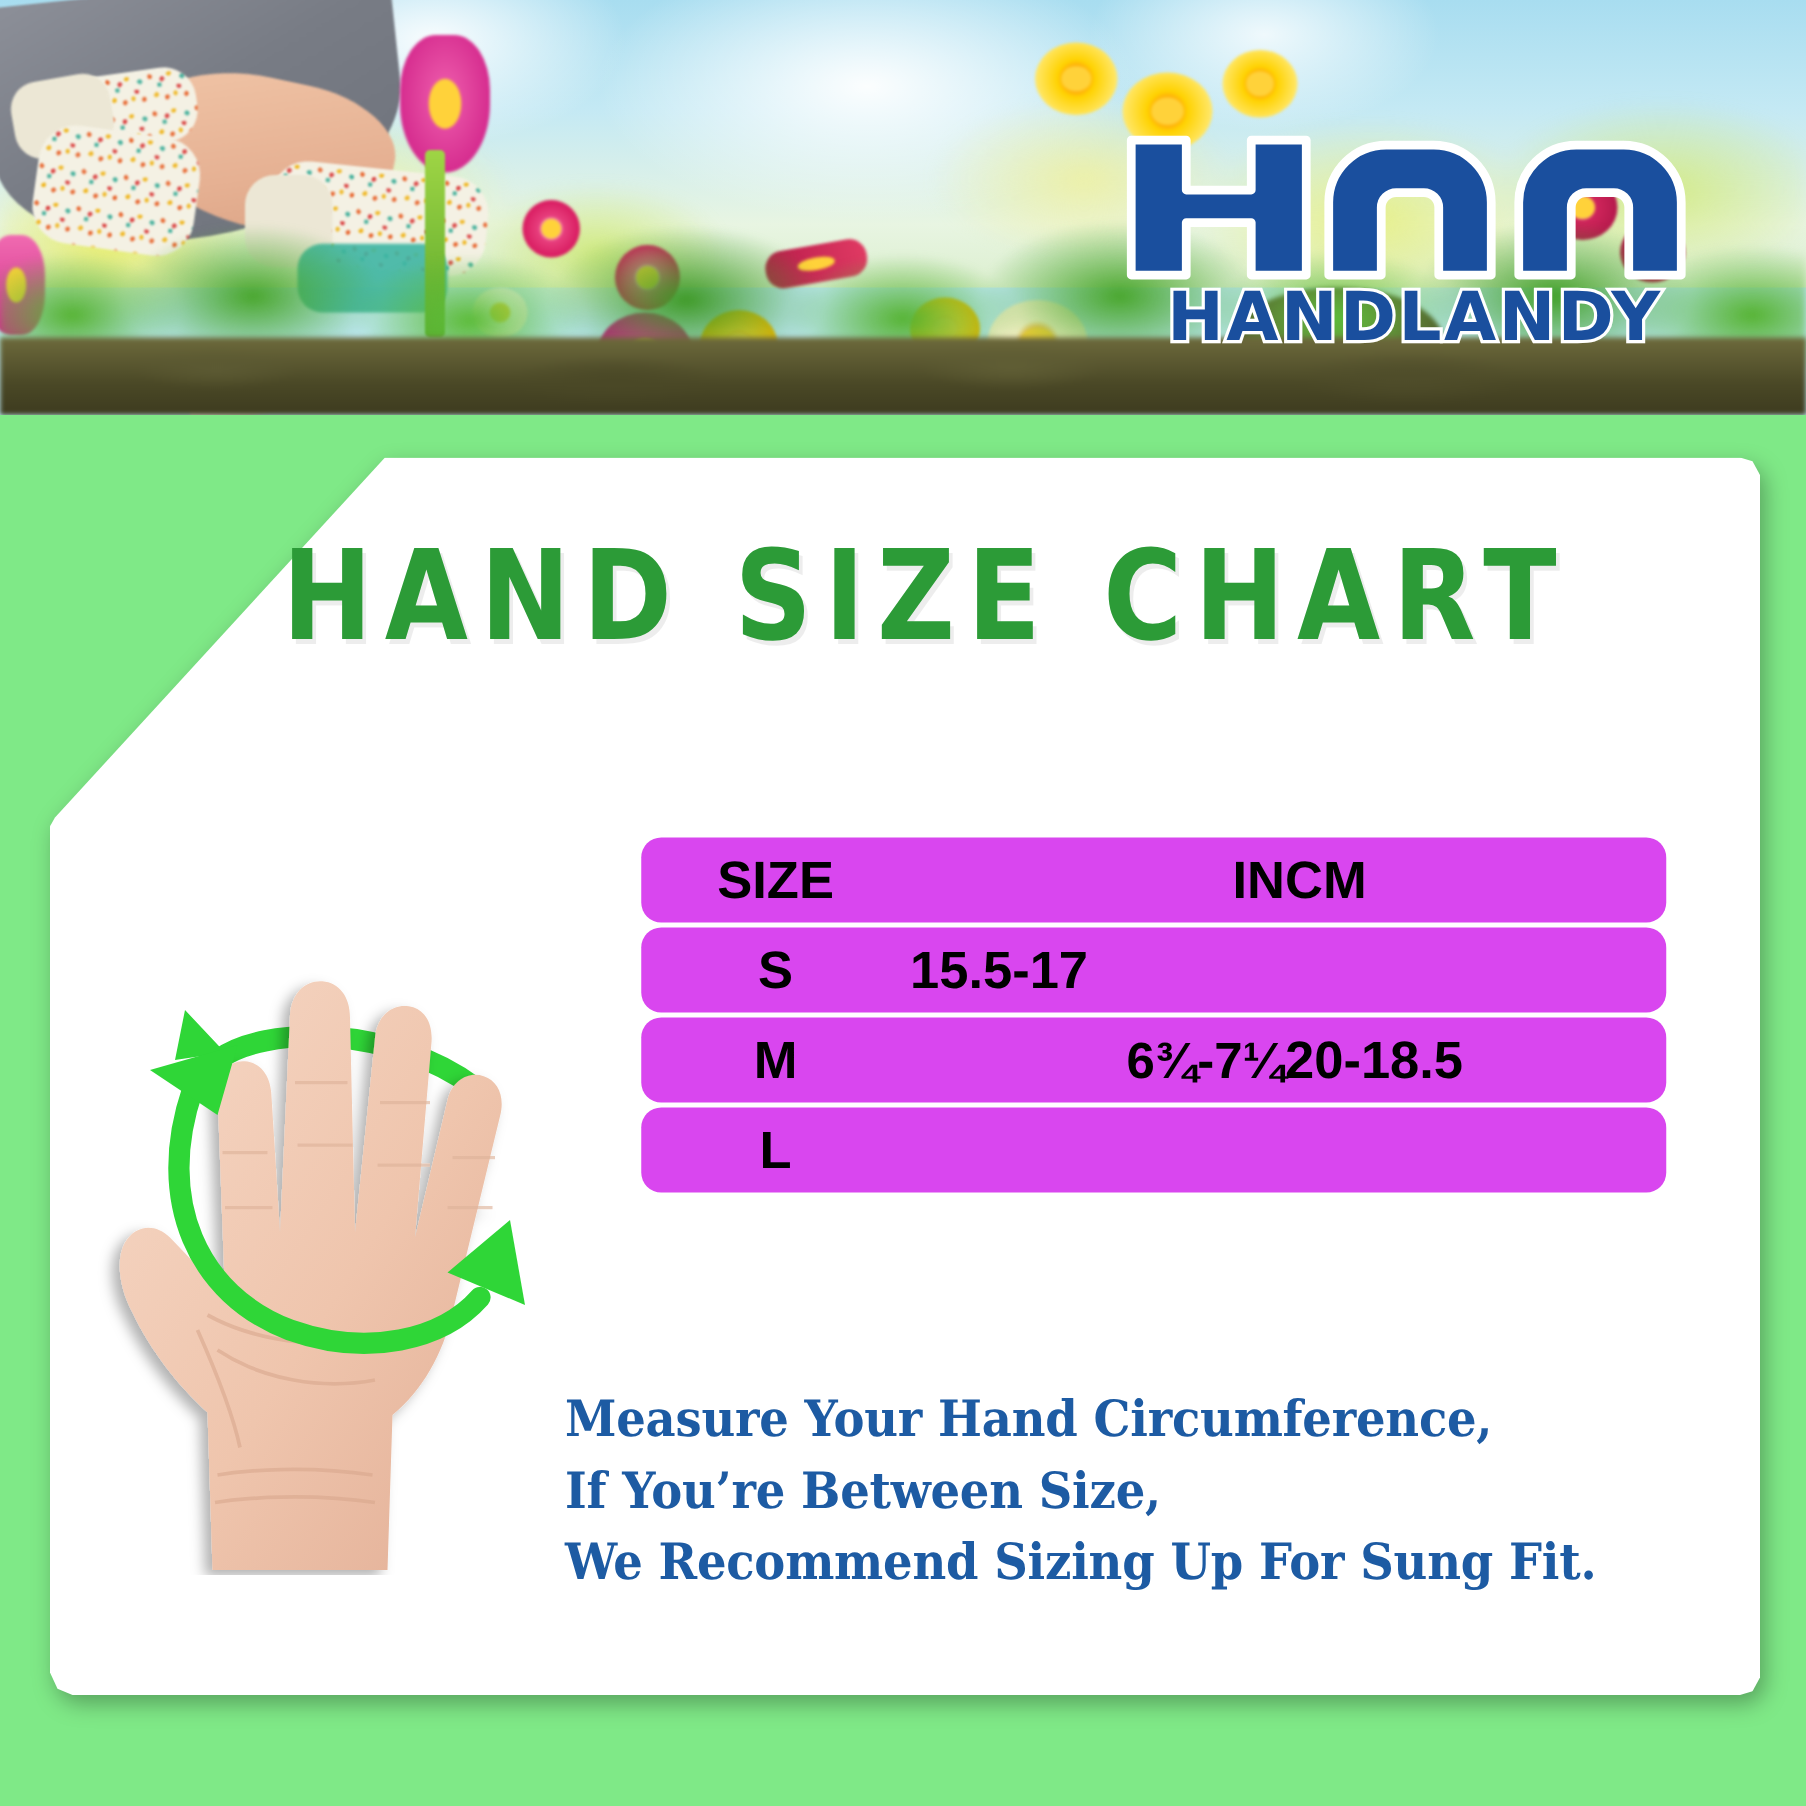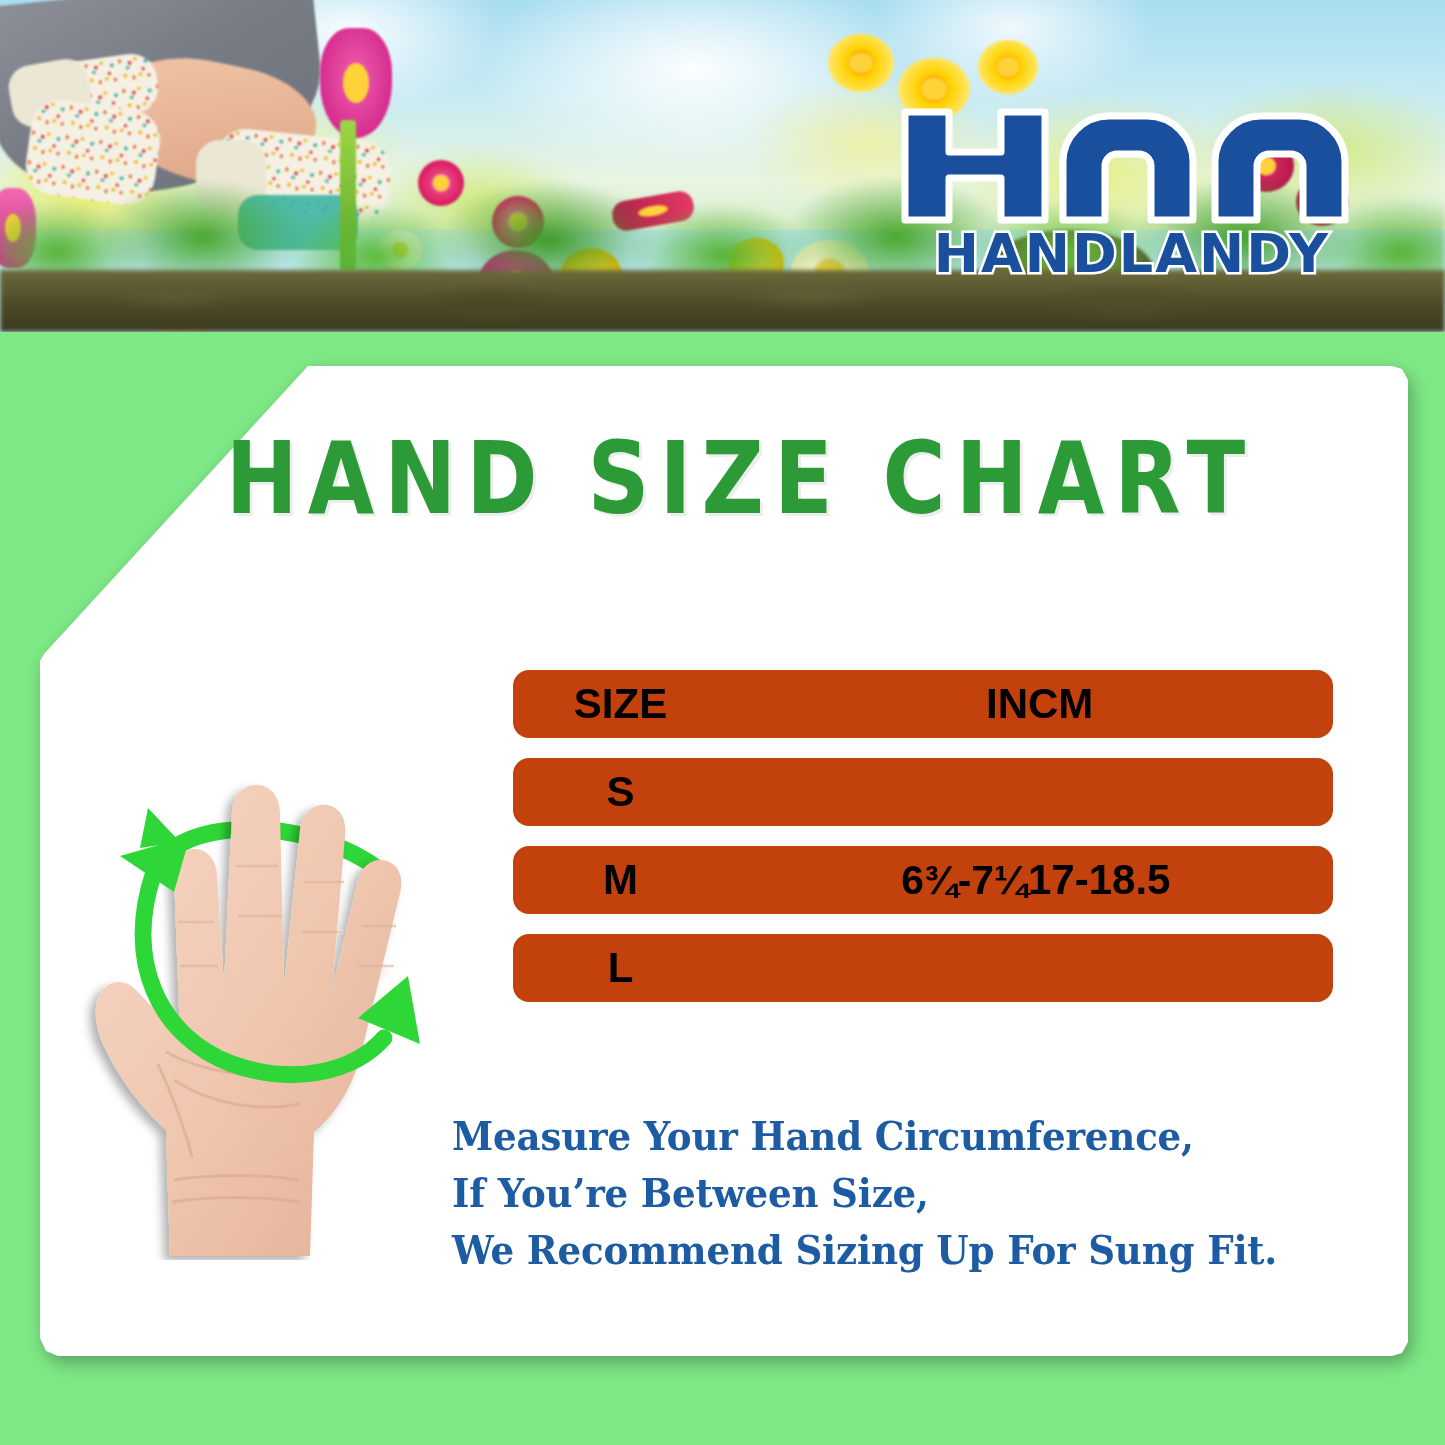--- a/index.html
+++ b/index.html
@@ -203,23 +203,23 @@
   #table {
     position: absolute;
     left: 513px; top: 670px;
     width: 820px;
     z-index: 6;
   }
   .srow {
     display: flex;
     align-items: center;
     height: 68px;
-    background: #c2410c;
+    background: #d946ef;
     border-radius: 16px;
-    margin-bottom: 20px;
+    margin-bottom: 4px;
     color: #000;
     font-family: "Liberation Sans", sans-serif;
     font-weight: bold;
     font-size: 42px;
   }
   .srow.head { font-size: 42px; }
   .c-size { width: 215px; text-align: center; }
   .c-in   { width: 300px; text-align: right; }
   .c-cm   { width: 305px; text-align: left; }
   .frac { font-size: .97em; }
@@ -386,25 +386,26 @@
   </div>
 
   <div id="table">
     <div class="srow head">
       <div class="c-size">SIZE</div>
       <div class="c-in">IN</div>
       <div class="c-cm">CM</div>
     </div>
     <div class="srow">
       <div class="c-size">S</div>
+      <div class="c-cm">15.5-17</div>
     </div>
     <div class="srow">
       <div class="c-size">M</div>
       <div class="c-in frac">6¾-7¼</div>
-      <div class="c-cm">17-18.5</div>
+      <div class="c-cm">20-18.5</div>
     </div>
     <div class="srow">
       <div class="c-size">L</div>
     </div>
   </div>
 
   <div id="note">
     <div>Measure Your Hand Circumference,</div>
     <div>If You’re Between Size,</div>
     <div>We Recommend Sizing Up For Sung Fit.</div>

